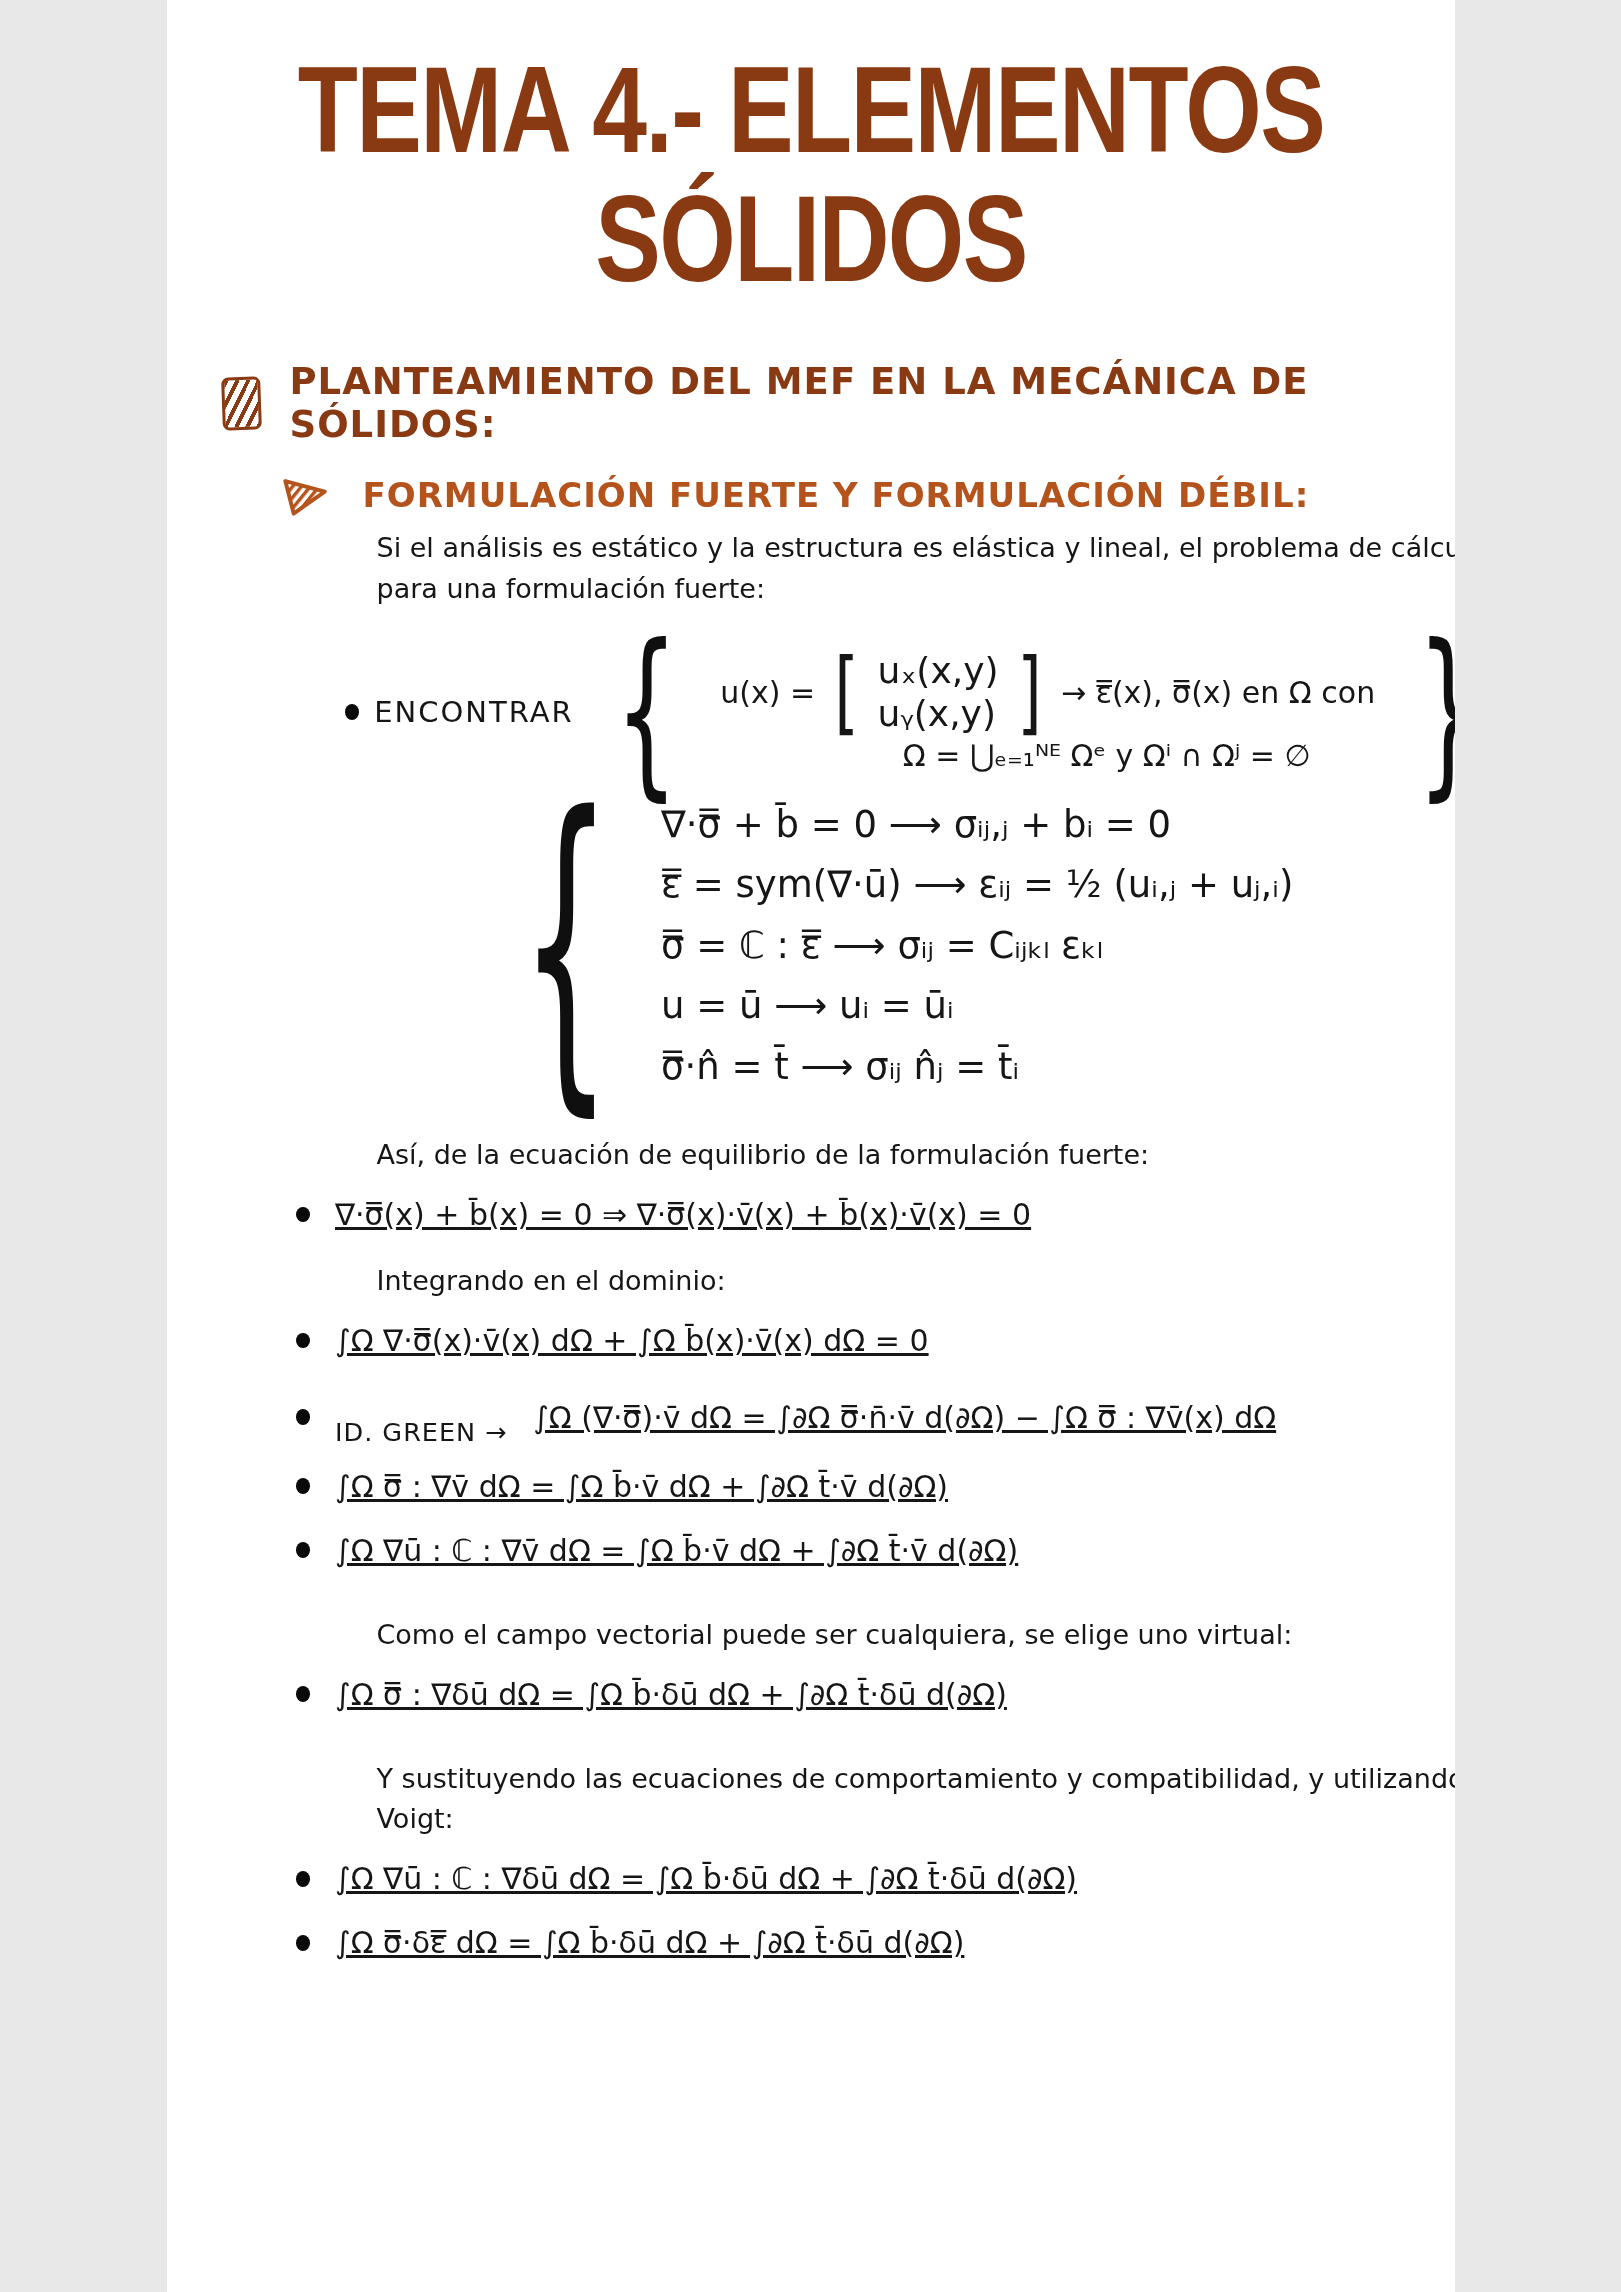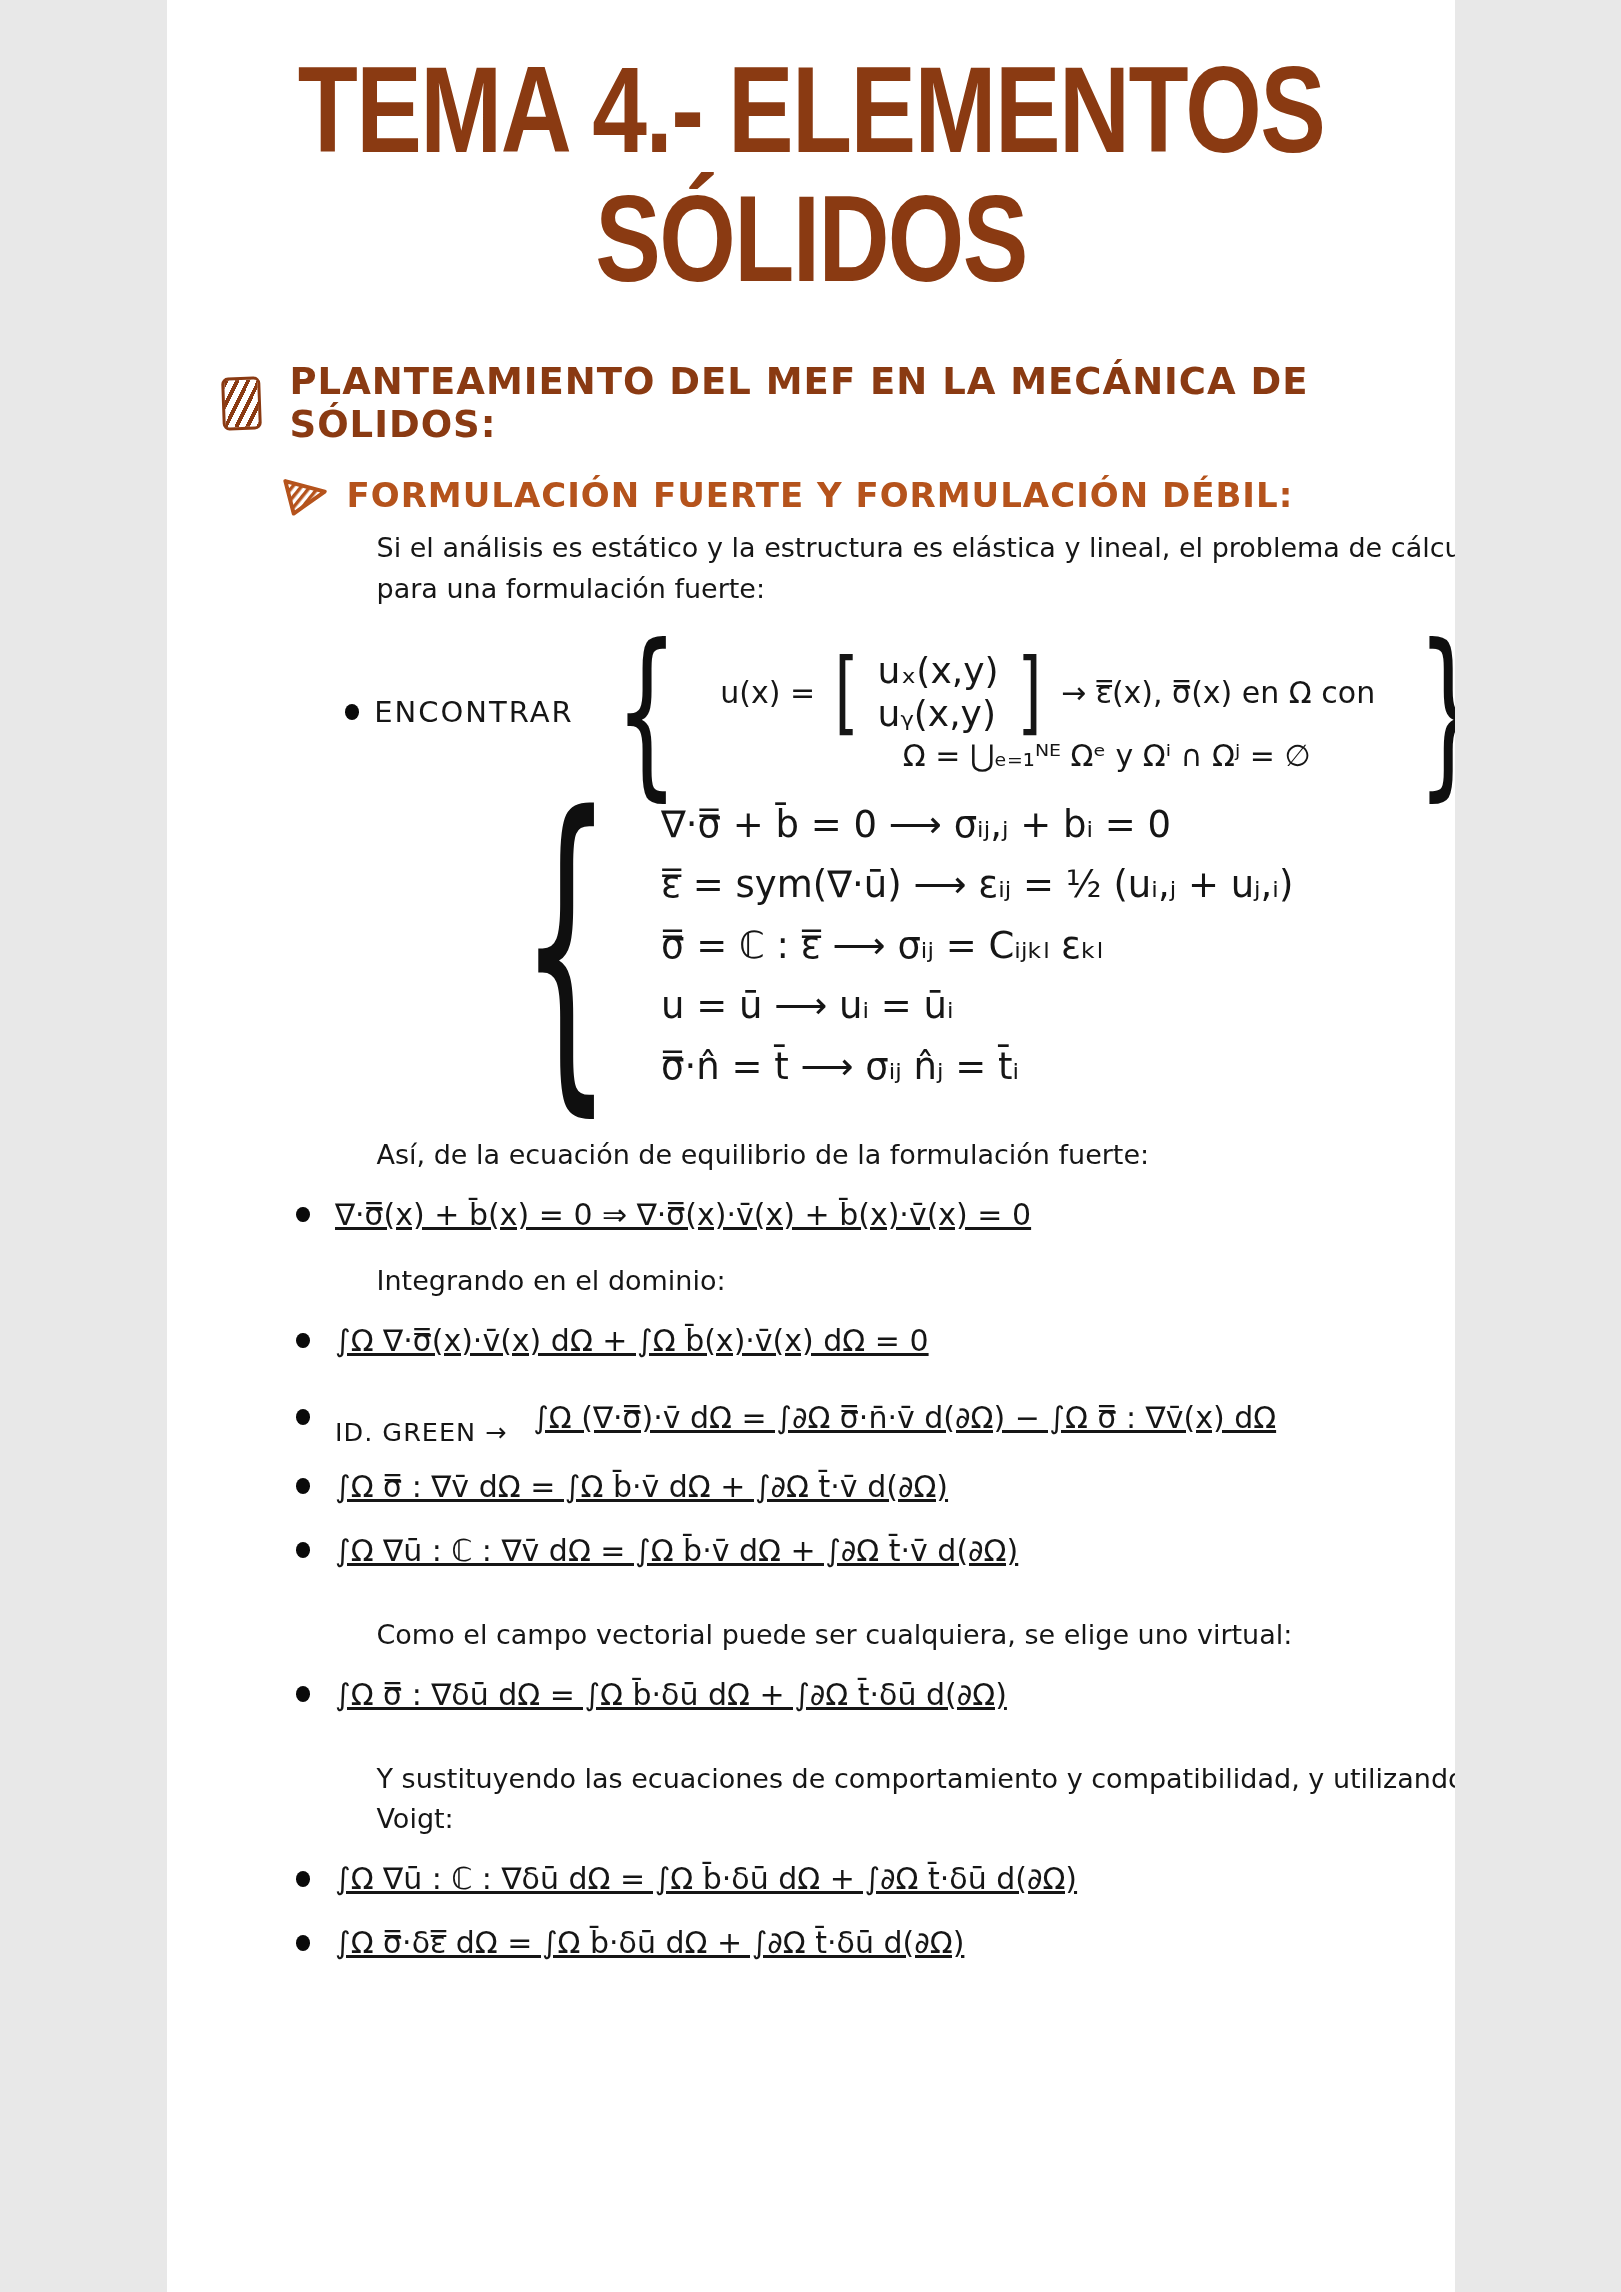--- a/index.html
+++ b/index.html
@@ -29,21 +29,21 @@
     color:var(--brown-dark); font-size:37px; font-weight:bold; letter-spacing:1px;
   }
   .hatch-icon{
     flex:none; width:39px; height:53px; border:3.9px solid var(--brown-dark);
     border-radius:6.9px; transform:rotate(-2deg);
     background:repeating-linear-gradient(118deg, var(--brown-dark) 0 3.9px, transparent 3.9px 9.8px);
   }
 
   
   .subsec-head{
-    display:flex; align-items:center; gap:17px; margin:27.4px 0 0 116px;
+    display:flex; align-items:center; gap:33px; margin:27.4px 0 0 116px;
     color:var(--brown-mid); font-size:34px; font-weight:bold; letter-spacing:1px;
   }
   .tri-icon{ flex:none; transform:rotate(-6deg); }
 
   
   .para{
     margin:11.8px 0 0 210px; width:1323px; font-size:27px; line-height:1.5;
   }
 
   

